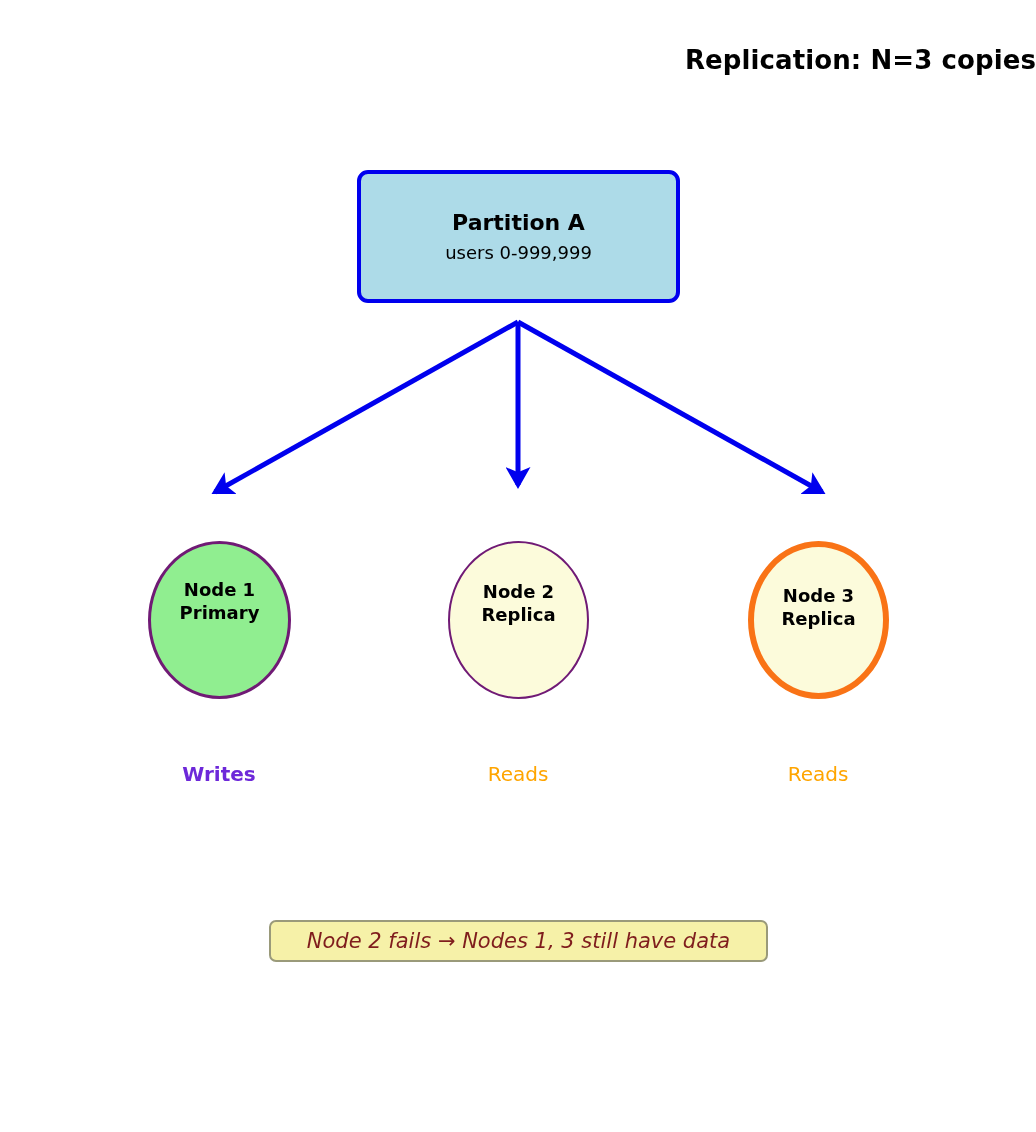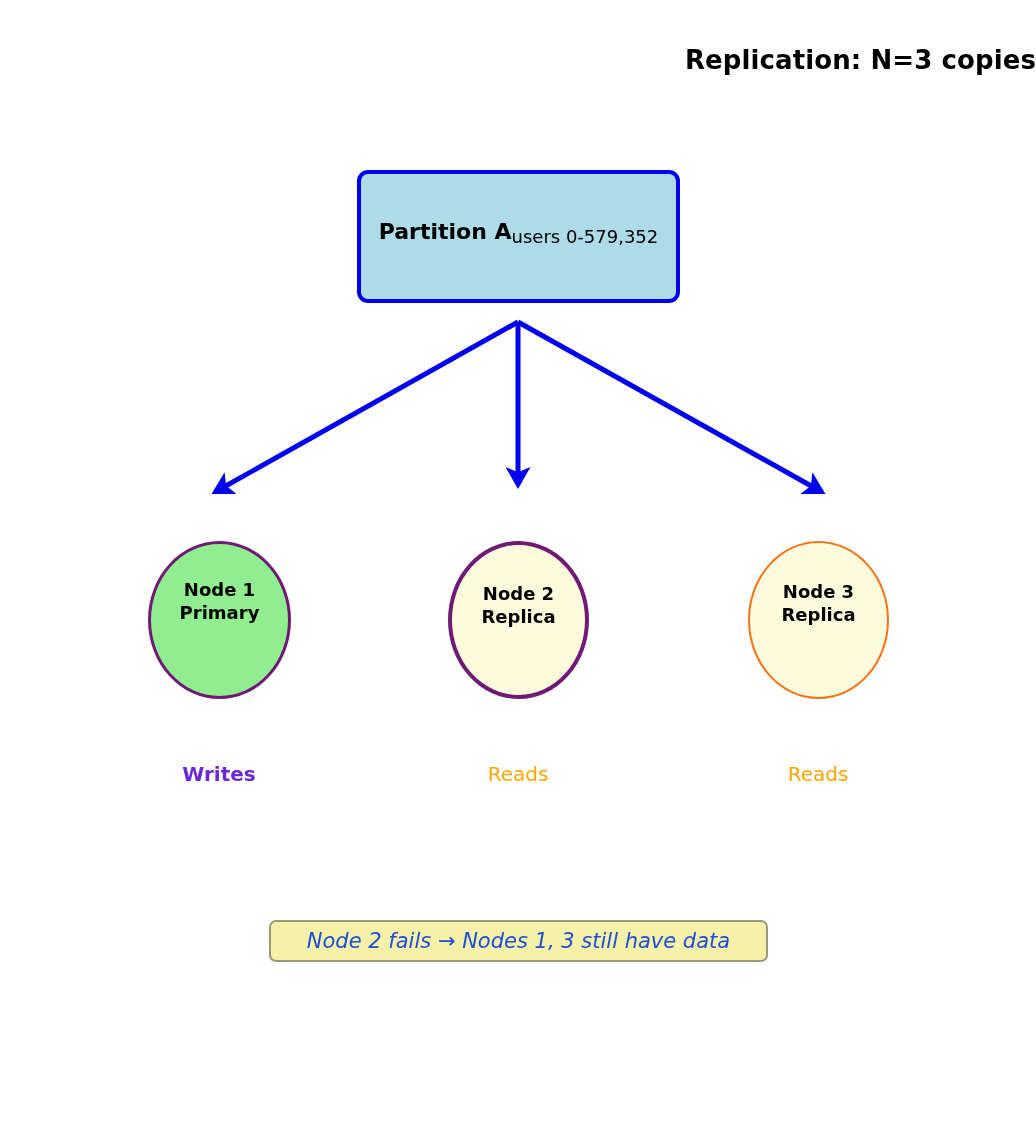--- a/index.html
+++ b/index.html
@@ -45,21 +45,21 @@
     position: absolute;
     left: 357px;
     top: 170px;
     width: 323px;
     height: 133px;
     box-sizing: border-box;
     background: #addbe8;
     border: 4px solid #0000ee;
     border-radius: 11px;
     display: flex;
-    flex-direction: row;
+    flex-direction: column;
     align-items: center;
     justify-content: center;
   }
   .partition-title {
     font-size: 22px;
     font-weight: bold;
     color: #000000;
     line-height: 1.1;
     margin-bottom: 8px;
     white-space: pre;
@@ -108,30 +108,30 @@
     background: #90ee90;
     border: 3px solid #701a75;
     padding-top: 34px;
   }
   .node-replica-2 {
     left: 448px;
     top: 541px;
     width: 141px;
     height: 158px;
     background: #fcfbdb;
-    border: 4px solid #701a75;
+    border: 2px solid #701a75;
     padding-top: 37px;
   }
   .node-replica-3 {
     left: 748px;
     top: 541px;
     width: 141px;
     height: 158px;
     background: #fcfbdb;
-    border: 2px solid #f97316;
+    border: 6px solid #f97316;
     padding-top: 37px;
   }
 
   
   .role-label {
     position: absolute;
     top: 762px;
     width: 200px;
     text-align: center;
     font-size: 20px;
@@ -166,35 +166,35 @@
     border: 2px solid #9a9a7a;
     border-radius: 7px;
     display: flex;
     align-items: center;
     justify-content: center;
   }
   .annotation-text {
     font-size: 21px;
     font-style: italic;
     font-weight: normal;
-    color: #1d4ed8;
+    color: #7f1d1d;
     white-space: pre;
     line-height: 1;
   }
 </style>
 </head>
 <body>
 
 <div id="diagram-canvas">
 
   <div class="diagram-title">Replication: N=3 copies</div>
 
   <div class="partition-box">
     <div class="partition-title">Partition A</div>
-    <div class="partition-sub">users 0-579,352</div>
+    <div class="partition-sub">users 0-999,999</div>
   </div>
 
   <svg class="arrow-layer" viewBox="0 0 1036 1132" width="1036" height="1132">
     <defs>
       <marker id="arrowhead" markerWidth="5" markerHeight="5" refX="3.6" refY="2.5" orient="auto" markerUnits="strokeWidth">
         <path d="M 0 0 L 4.4 2.5 L 0 5 L 1.05 2.5 z" fill="#0000ee"></path>
       </marker>
     </defs>
     <line x1="518" y1="322" x2="215" y2="492" stroke="#0000ee" stroke-width="5" marker-end="url(#arrowhead)"></line>
     <line x1="518" y1="322" x2="518" y2="485" stroke="#0000ee" stroke-width="5" marker-end="url(#arrowhead)"></line>

